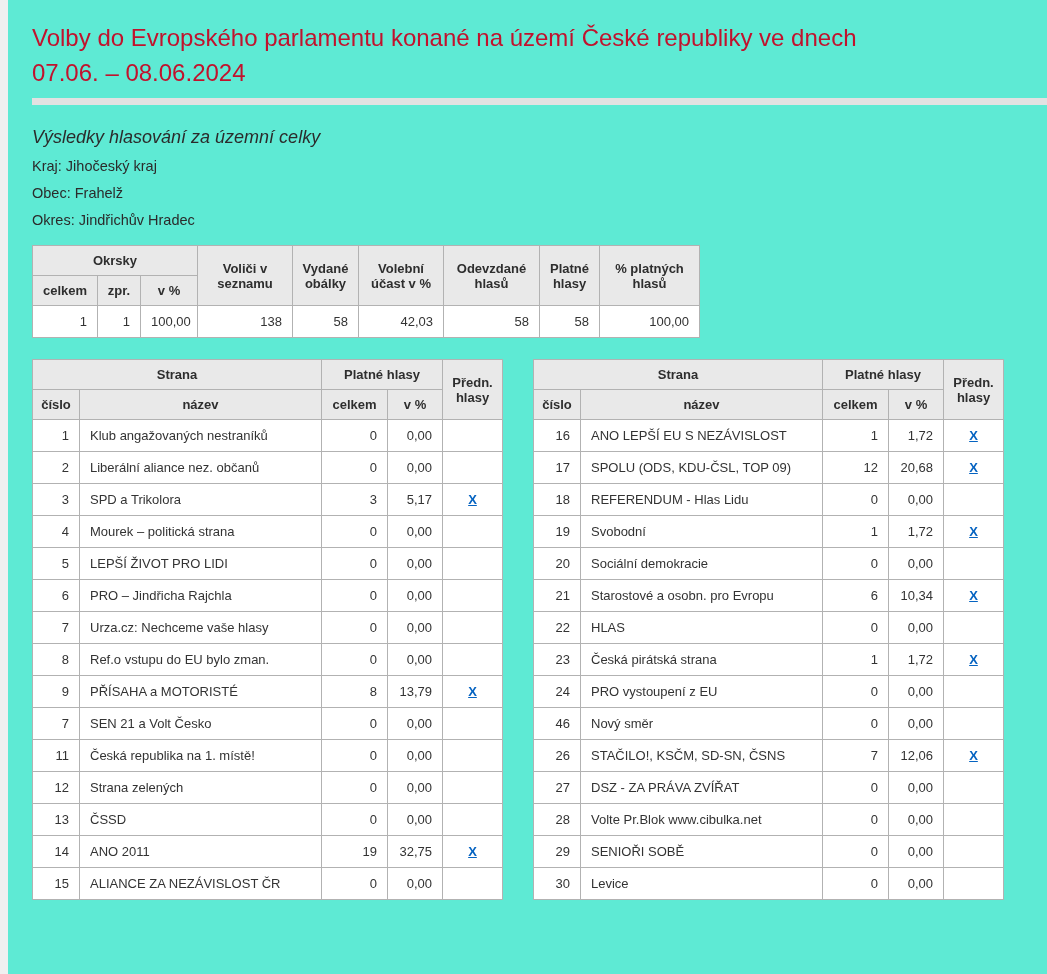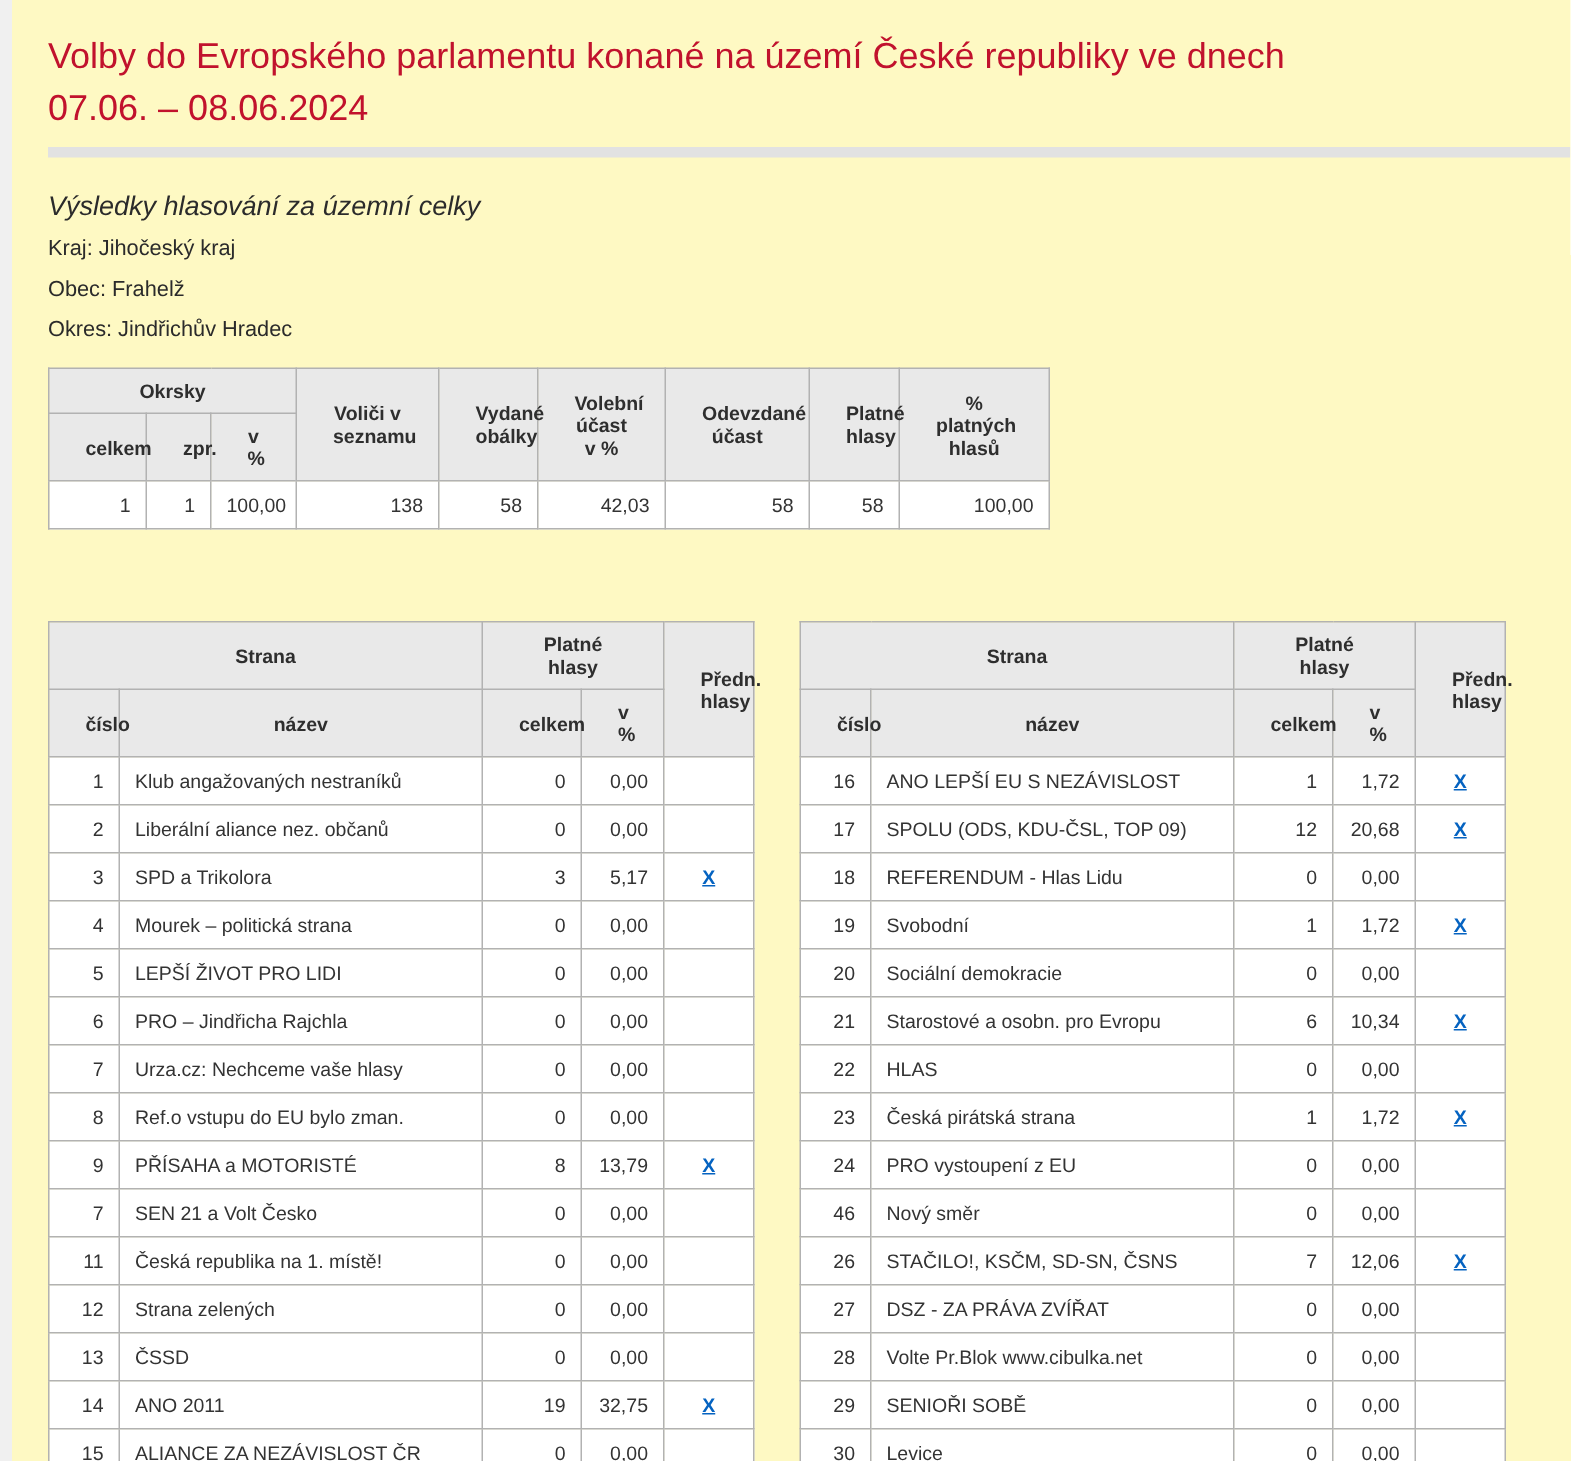--- a/index.html
+++ b/index.html
@@ -14,21 +14,21 @@
   * { box-sizing: border-box; }
   html, body { margin: 0; padding: 0; background: #ffffff; }
   body {
     font-family: "Liberation Sans", "DejaVu Sans", sans-serif;
     color: var(--text);
   }
   .page {
     position: relative;
     width: 1047px;
     height: 974px;
-    background: #fef9c3;
+    background: #5eead4;
     overflow: hidden;
   }
   .left-strip {
     position: absolute;
     left: 0; top: 0; bottom: 0;
     width: 8px;
     background: var(--strip-gray);
   }
   .content {
     padding-left: 32px;
@@ -59,32 +59,31 @@
     margin: 10px 0 0 0;
     font-size: 14.5px;
     line-height: 17px;
     color: #2b2b2b;
   }
   table {
     border-collapse: collapse;
     table-layout: fixed;
     font-size: 13px;
     color: var(--text);
-    margin-top: 40px;
   }
   th, td {
     border: 1px solid var(--table-border);
     vertical-align: middle;
     line-height: 15px;
   }
   th {
     background: var(--header-bg);
     font-weight: 700;
     text-align: center;
-    padding: 7px 24px;
+    padding: 7px 6px;
     color: #2e2e2e;
   }
   td { background: #ffffff; padding: 8px 10px; }
   .summary { margin-top: 16px; width: 667px; }
   .summary td { text-align: right; }
   .tables-row {
     margin-top: 21px;
     display: flex;
     gap: 30px;
     align-items: flex-start;
@@ -131,21 +130,21 @@
         <col style="width:96px">
           <col style="width:60px">
           <col style="width:100px">
       </colgroup>
       <thead>
         <tr>
           <th colspan="3">Okrsky</th>
           <th rowspan="2">Voliči v seznamu</th>
           <th rowspan="2">Vydané obálky</th>
           <th rowspan="2">Volební účast v %</th>
-          <th rowspan="2">Odevzdané účast</th>
+          <th rowspan="2">Odevzdané hlasů</th>
           <th rowspan="2">Platné hlasy</th>
           <th rowspan="2">% platných hlasů</th>
         </tr>
         <tr>
           <th>celkem</th>
           <th>zpr.</th>
           <th>v %</th>
         </tr>
       </thead>
       <tbody>

